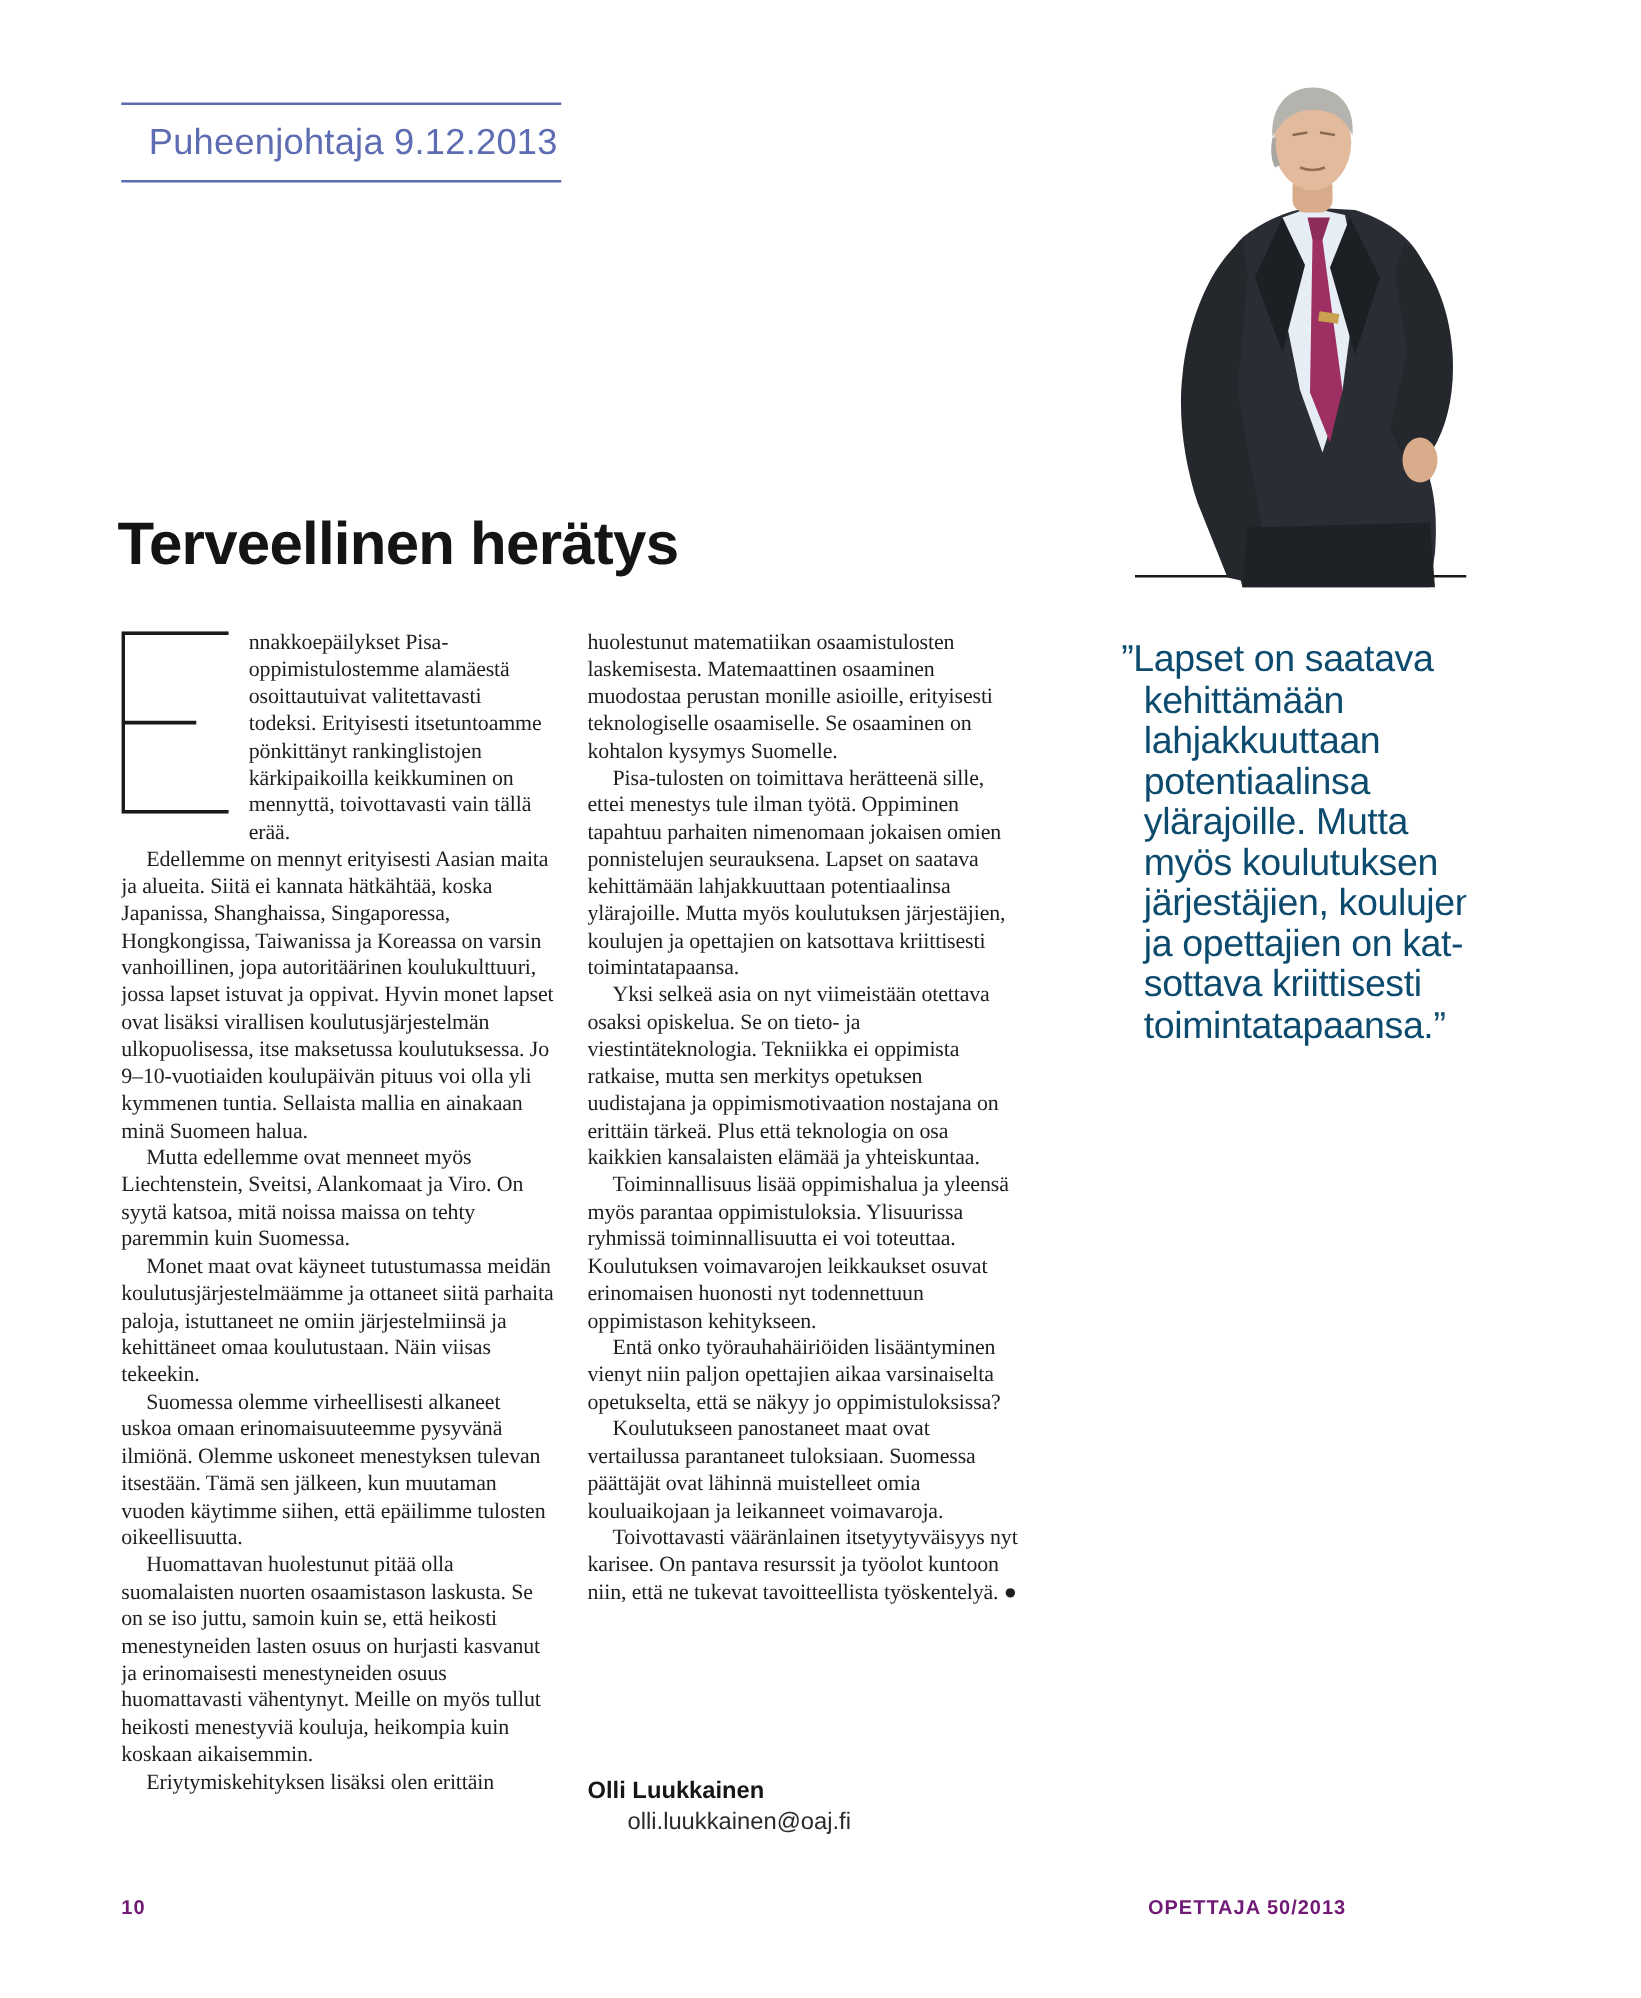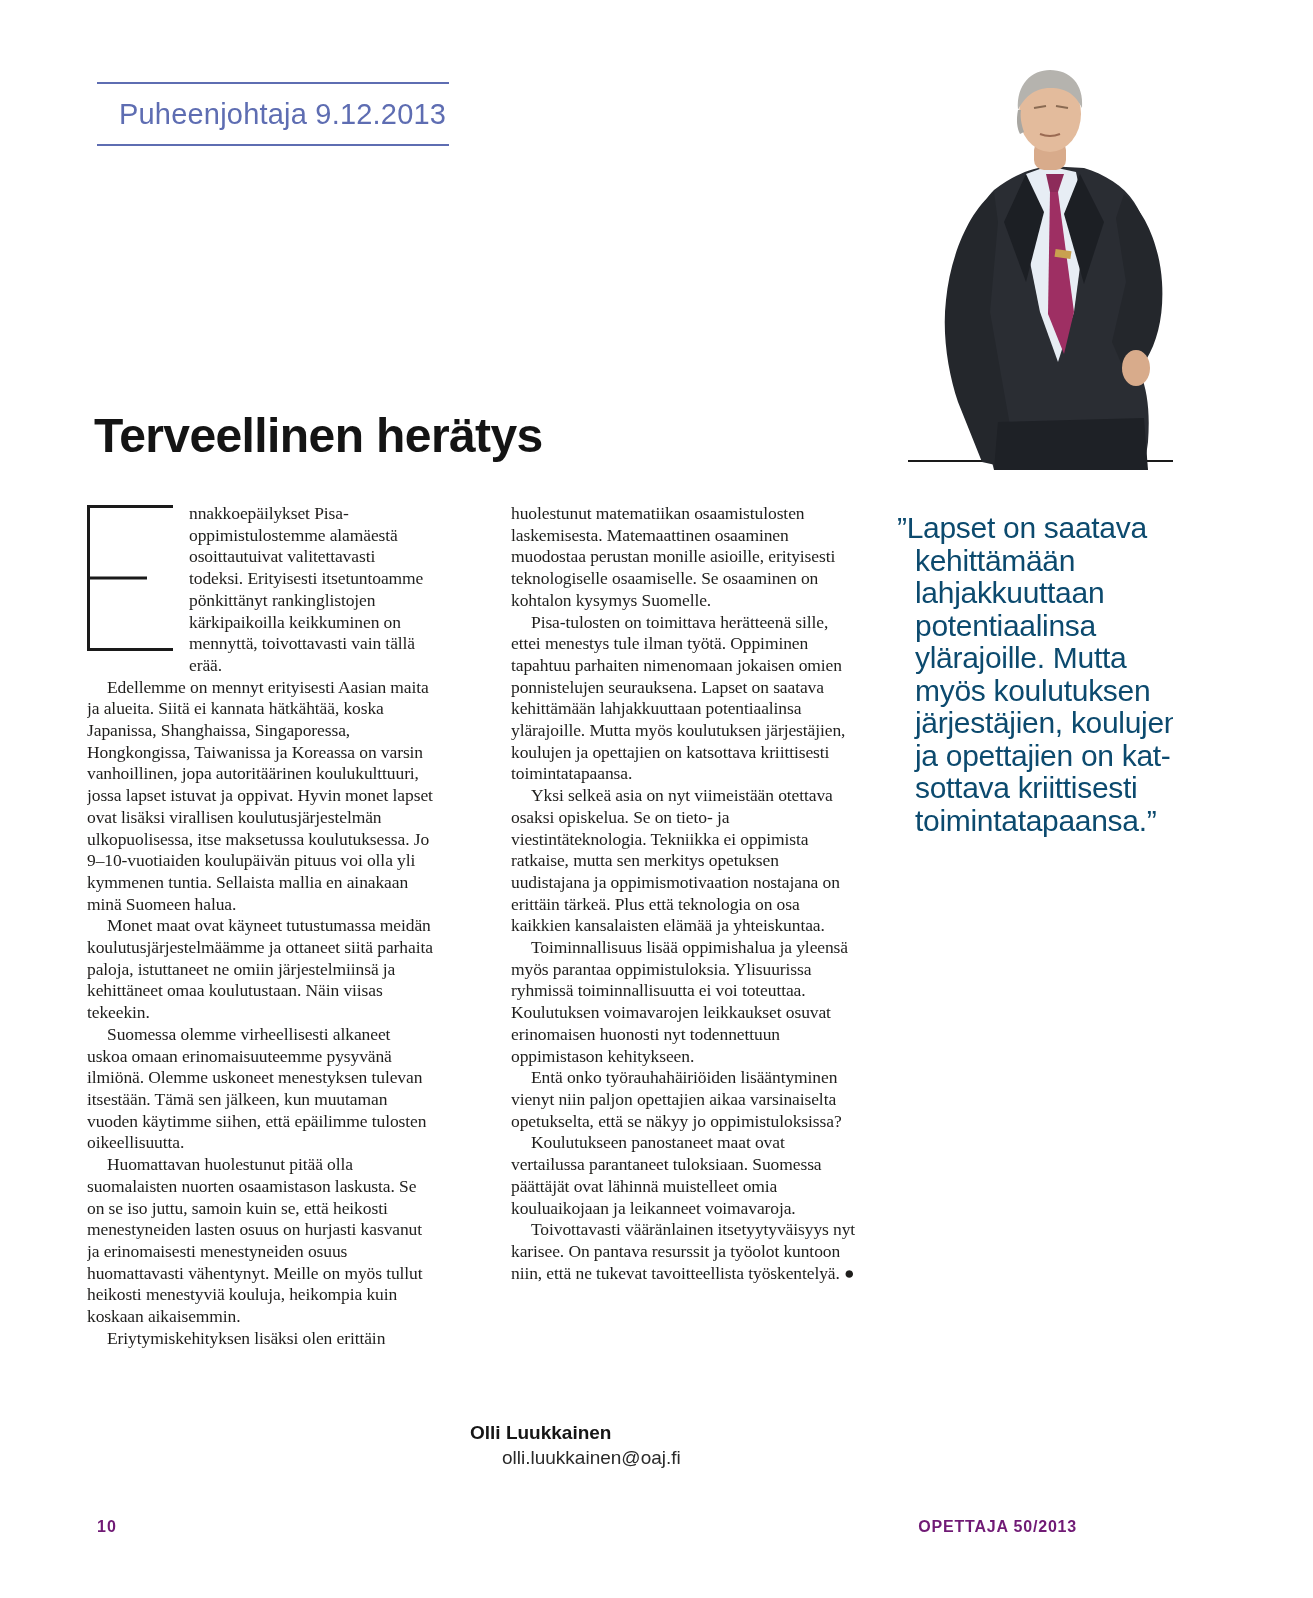--- a/index.html
+++ b/index.html
@@ -17,22 +17,22 @@
          letter-spacing:-0.6px;color:#141414;font-family:Liberation Sans, sans-serif;}
 
   
   .portrait-rule{position:absolute;left:908px;top:460px;width:287px;height:2px;background:#1a1a1a;z-index:1;}
   .portrait{position:absolute;left:898px;top:62px;width:312px;height:408px;z-index:2;}
 
   
   .col{position:absolute;top:503px;width:346px;overflow:hidden;
        font-family:"Liberation Serif", serif;font-size:17.5px;line-height:21.7px;
        letter-spacing:-0.1px;color:#1f1e1c;text-align:left;}
-  .col1{left:87px;height:962px;}
-  .col2{left:470px;height:870px;margin-left:41px;}
+  .col1{left:97px;height:962px;}
+  .col2{left:470px;height:870px;}
   .para{margin:0;}
   .para.indent{text-indent:20px;}
 
   
   .dropcap{float:left;width:86px;height:146px;margin:2px 16px 4px 0;}
 
   
   .pullquote{position:absolute;left:897px;top:512px;width:312px;
              font-size:30px;line-height:32.5px;color:#0c4a6e;
              letter-spacing:-0.3px;white-space:pre-line;
@@ -102,20 +102,21 @@
 
   <h1 class="title">Terveellinen herätys</h1>
 
   <div class="col col1" id="col1">
     <p class="para">
       <svg class="dropcap" viewBox="0 0 86 146">
         <path d="M1.5,1.5 V144.5 M0,1.5 H86 M1.5,73 H60 M0,144.5 H86" stroke="#1a1a1a" stroke-width="3" fill="none"></path>
       </svg><span>nnakkoepäilykset Pisa-oppimistulostemme alamäestä osoittautuivat valitettavasti todeksi. Erityisesti itsetuntoamme pönkittänyt rankinglistojen kärkipaikoilla keikkuminen on mennyttä, toivottavasti vain tällä erää.</span>
     </p>
   <p class="para indent">Edellemme on mennyt erityisesti Aasian maita ja alueita. Siitä ei kannata hätkähtää, koska Japanissa, Shanghaissa, Singaporessa, Hongkongissa, Taiwanissa ja Koreassa on varsin vanhoillinen, jopa autoritäärinen koulukulttuuri, jossa lapset istuvat ja oppivat. Hyvin monet lapset ovat lisäksi virallisen koulutusjärjestelmän ulkopuolisessa, itse maksetussa koulutuksessa. Jo 9–10-vuotiaiden koulupäivän pituus voi olla yli kymmenen tuntia. Sellaista mallia en ainakaan minä Suomeen halua.</p>
+      <p class="para indent">Mutta edellemme ovat menneet myös Liechtenstein, Sveitsi, Alankomaat ja Viro. On syytä katsoa, mitä noissa maissa on tehty paremmin kuin Suomessa.</p>
       <p class="para indent">Monet maat ovat käyneet tutustumassa meidän koulutusjärjestelmäämme ja ottaneet siitä parhaita paloja, istuttaneet ne omiin järjestelmiinsä ja kehittäneet omaa koulutustaan. Näin viisas tekeekin.</p>
       <p class="para indent">Suomessa olemme virheellisesti alkaneet uskoa omaan erinomaisuuteemme pysyvänä ilmiönä. Olemme uskoneet menestyksen tulevan itsestään. Tämä sen jälkeen, kun muutaman vuoden käytimme siihen, että epäilimme tulosten oikeellisuutta.</p>
       <p class="para indent">Huomattavan huolestunut pitää olla suomalaisten nuorten osaamistason laskusta. Se on se iso juttu, samoin kuin se, että heikosti menestyneiden lasten osuus on hurjasti kasvanut ja erinomaisesti menestyneiden osuus huomattavasti vähentynyt. Meille on myös tullut heikosti menestyviä kouluja, heikompia kuin koskaan aikaisemmin.</p>
       <p class="para indent">Eriytymiskehityksen lisäksi olen erittäin</p>
     </div>
 
   <div class="col col2" id="col2">
       <p class="para">huolestunut matematiikan osaamistulosten laskemisesta. Matemaattinen osaaminen muodostaa perustan monille asioille, erityisesti teknologiselle osaamiselle. Se osaaminen on kohtalon kysymys Suomelle.</p>
       <p class="para indent">Pisa-tulosten on toimittava herätteenä sille, ettei menestys tule ilman työtä. Oppiminen tapahtuu parhaiten nimenomaan jokaisen omien ponnistelujen seurauksena. Lapset on saatava kehittämään lahjakkuuttaan potentiaalinsa ylärajoille. Mutta myös koulutuksen järjestäjien, koulujen ja opettajien on katsottava kriittisesti toimintatapaansa.</p>
       <p class="para indent">Yksi selkeä asia on nyt viimeistään otettava osaksi opiskelua. Se on tieto- ja viestintäteknologia. Tekniikka ei oppimista ratkaise, mutta sen merkitys opetuksen uudistajana ja oppimismotivaation nostajana on erittäin tärkeä. Plus että teknologia on osa kaikkien kansalaisten elämää ja yhteiskuntaa.</p>

